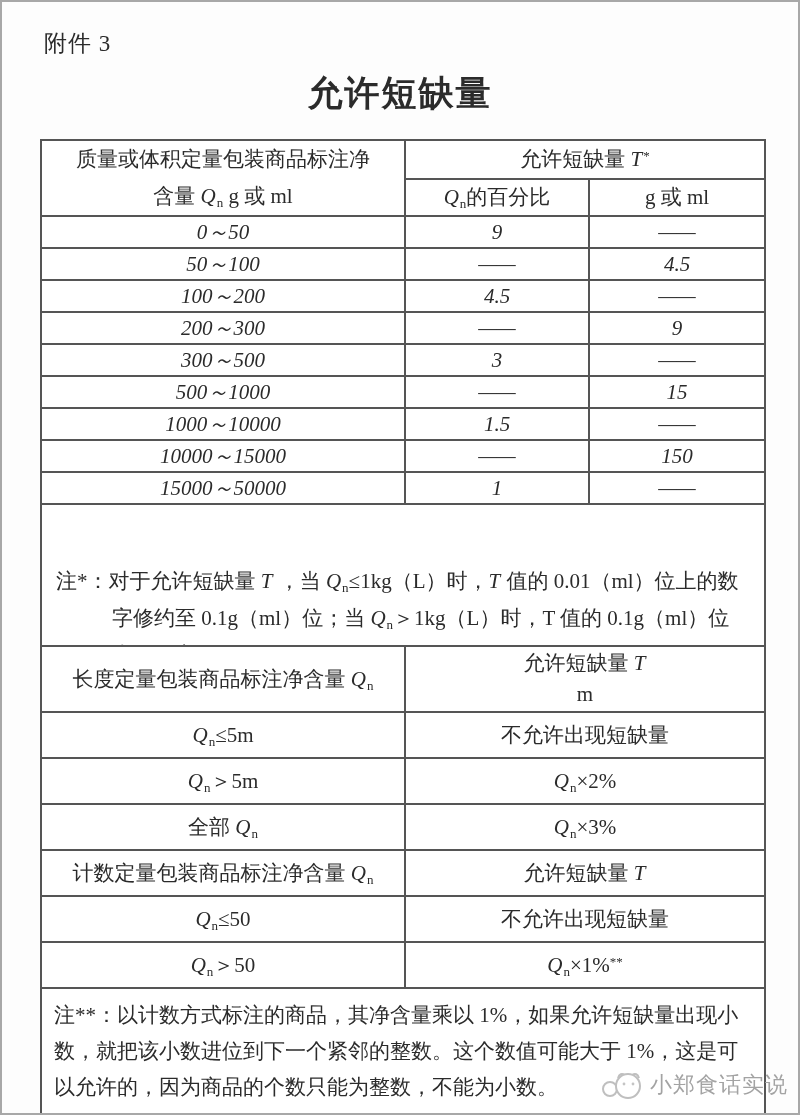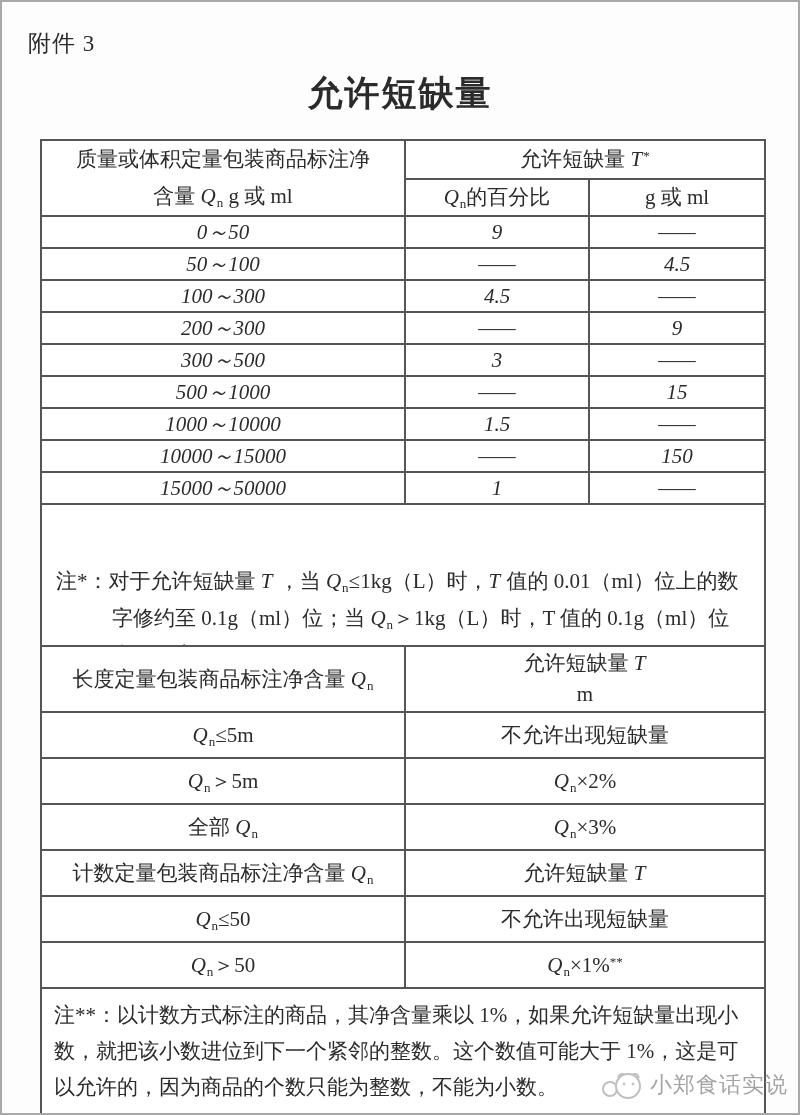--- a/index.html
+++ b/index.html
@@ -3,21 +3,21 @@
 <meta charset="utf-8">
 <style>
   * { margin:0; padding:0; box-sizing:border-box; }
   html,body { background:#ffffff; }
   body { font-family:"Liberation Serif","DejaVu Serif",serif; color:#2b2b2b; }
   .canvas{
     position:relative; width:800px; height:1115px; background:#fdfdfd;
     border:2px solid #a8a8a8; overflow:hidden;
   }
   .attachment{
-    position:absolute; left:26px; top:26px;
+    position:absolute; left:42px; top:26px;
     font-size:23px; letter-spacing:1px;
   }
   .title{
     position:absolute; left:0; top:68px; width:100%;
     text-align:center; font-size:35px; font-weight:600; letter-spacing:2px;
   }
   table.tbl{
     position:absolute; left:38px; border-collapse:collapse; table-layout:fixed;
     background:#fff;
   }
@@ -83,21 +83,21 @@
         <td>0～50</td>
         <td>9</td>
         <td>——</td>
       </tr>
       <tr class="drow">
         <td>50～100</td>
         <td>——</td>
         <td>4.5</td>
       </tr>
       <tr class="drow">
-        <td>100～300</td>
+        <td>100～200</td>
         <td>4.5</td>
         <td>——</td>
       </tr>
       <tr class="drow">
         <td>200～300</td>
         <td>——</td>
         <td>9</td>
       </tr>
       <tr class="drow">
         <td>300～500</td>

